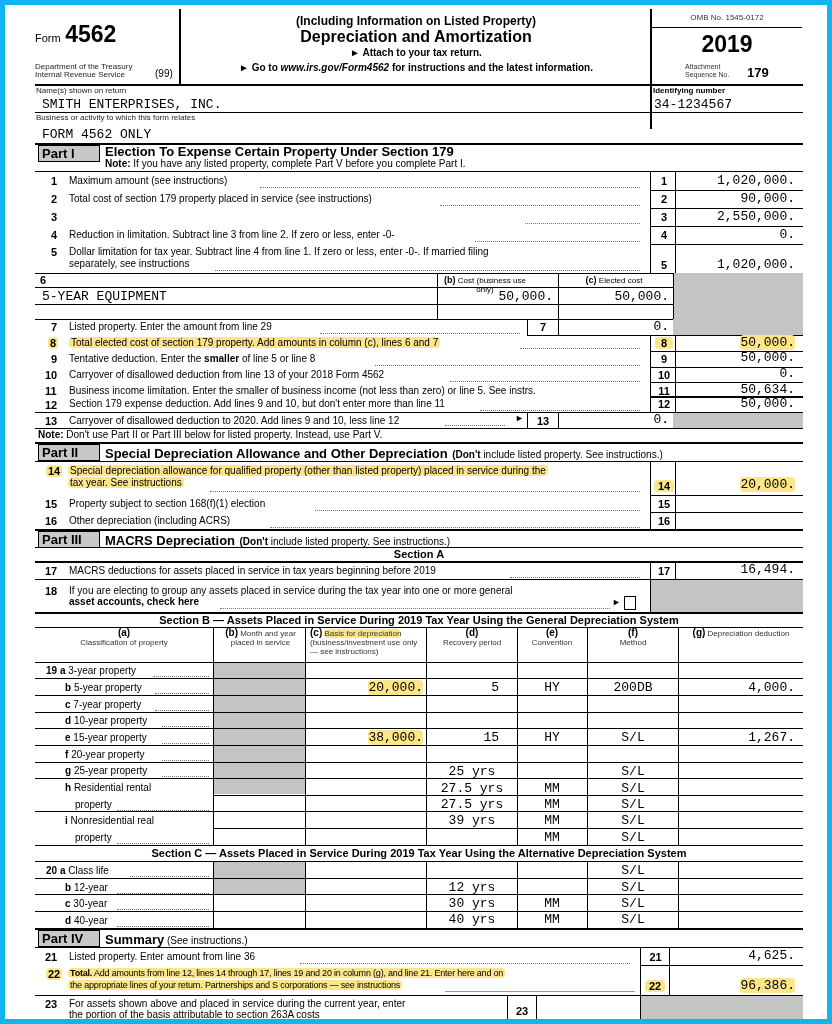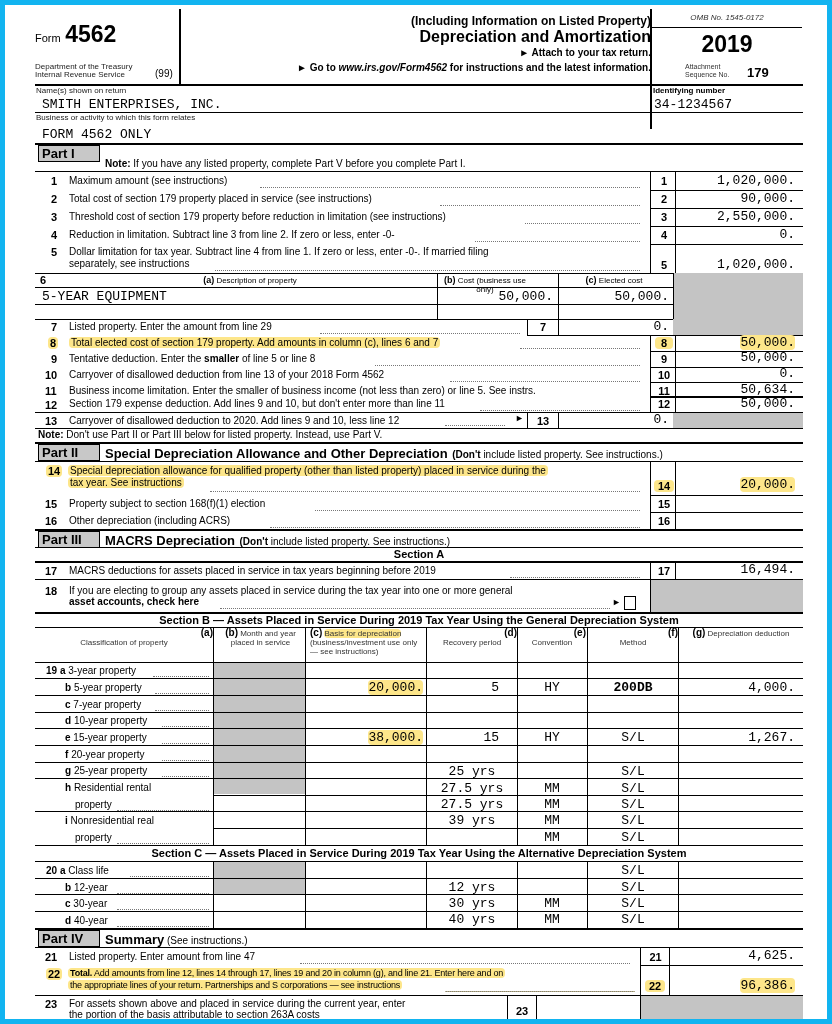--- a/index.html
+++ b/index.html
@@ -12,21 +12,21 @@
   .hline { position: absolute; height: 1px; background: #000; }
   .hline.thick { height: 2px; }
   .vline { position: absolute; width: 1px; background: #000; }
   .vline.thick { width: 2px; }
   .grey { position: absolute; background: #c4c4c4; }
   .t11 { font-size: 11px; }
   .t10 { font-size: 10px; }
   .t9 { font-size: 9px; }
   .t8 { font-size: 8px; }
   .t7 { font-size: 7px; }
-  .b { font-weight: bold; text-align: right; }
+  .b { font-weight: bold; }
   .dots { position: absolute; border-bottom: 1px dotted #777; height: 0; }
   .num { text-align: right; font-size: 13px; }
   .partbox { position: absolute; background: #c8c8c8; border: 1px solid #000; font-weight: bold; font-size: 13px; padding-left: 3px; line-height: 16px; }
   .ln { position: absolute; font-weight: bold; font-size: 11px; }
   .box-label { position: absolute; font-weight: bold; font-size: 11px; text-align: center; }
   .center { text-align: center; }
   .checkbox { position: absolute; width: 12px; height: 14px; border: 1px solid #000; background: #fff; }
 </style>
 </head>
 <body>
@@ -47,62 +47,62 @@
   <div class="abs center" style="left:176px;top:9px;width:470px;">
     <div class="b" style="font-size:12px;line-height:14px;">(Including Information on Listed Property)</div>
     <div class="b" style="font-size:16px;line-height:18px;">Depreciation and Amortization</div>
     <div class="b t10" style="line-height:14px;">► Attach to your tax return.</div>
     <div class="b t10" style="line-height:16px;">
       <span>► Go to </span><i>www.irs.gov/Form4562</i><span> for instructions and the latest information.</span>
     </div>
   </div>
 
   <div class="vline thick" style="left:645px;top:4px;height:120px;"></div>
-  <div class="abs t8 center" style="left:647px;top:8px;width:150px;color:#333;font-style:italic;">OMB No. 1545-0172</div>
+  <div class="abs t8 center" style="left:647px;top:8px;width:150px;color:#333;">OMB No. 1545-0172</div>
   <div class="hline" style="left:647px;top:22px;width:150px;"></div>
   <div class="abs b center" style="left:647px;top:26px;width:150px;font-size:23px;">2019</div>
   <div class="abs t7" style="left:680px;top:58px;line-height:8px;color:#333;">
     <div>Attachment</div>
     <div>Sequence No.</div>
   </div>
   <div class="abs b" style="left:742px;top:60px;font-size:13px;">179</div>
 
   <div class="hline thick" style="left:30px;top:79px;width:768px;"></div>
 
   <div class="abs t8" style="left:31px;top:81px;color:#222;">Name(s) shown on return</div>
   <div class="abs mono" style="left:37px;top:92px;font-size:13px;">SMITH ENTERPRISES, INC.</div>
   <div class="abs t8 b" style="left:648px;top:81px;">Identifying number</div>
   <div class="abs mono" style="left:649px;top:92px;font-size:13px;">34-1234567</div>
   <div class="hline" style="left:30px;top:107px;width:768px;"></div>
   <div class="abs t8" style="left:31px;top:108px;color:#222;">Business or activity to which this form relates</div>
   <div class="abs mono" style="left:37px;top:122px;font-size:13px;">FORM 4562 ONLY</div>
 
   <div class="hline thick" style="left:30px;top:138px;width:768px;"></div>
   <div class="partbox" style="left:33px;top:140px;width:62px;height:17px;">Part I</div>
+  <div class="abs b" style="left:100px;top:139px;font-size:13px;">Election To Expense Certain Property Under Section 179</div>
   <div class="abs t10" style="left:100px;top:153px;">
     <b>Note:</b><span> If you have any listed property, complete Part V before you complete Part I.</span>
   </div>
   <div class="hline" style="left:30px;top:166px;width:768px;"></div>
 
   <div class="ln" style="left:46px;top:170px;">1</div>
   <div class="abs t10" style="left:64px;top:170px;">Maximum amount (see instructions)</div>
   <div class="dots" style="left:255px;top:182px;width:380px;"></div>
   <div class="box-label" style="left:648px;top:170px;width:22px;">1</div>
   <div class="abs mono num" style="left:672px;top:168px;width:118px;">1,020,000.</div>
   <div class="hline" style="left:645px;top:185px;width:153px;"></div>
 
   <div class="ln" style="left:46px;top:188px;">2</div>
   <div class="abs t10" style="left:64px;top:188px;">Total cost of section 179 property placed in service (see instructions)</div>
   <div class="dots" style="left:435px;top:200px;width:200px;"></div>
   <div class="box-label" style="left:648px;top:188px;width:22px;">2</div>
   <div class="abs mono num" style="left:672px;top:186px;width:118px;">90,000.</div>
   <div class="hline" style="left:645px;top:203px;width:153px;"></div>
 
   <div class="ln" style="left:46px;top:206px;">3</div>
-  <div class="abs t10" style="left:64px;top:206px;">Threshold cost of section 179 property before reduction in limitation (see instructions)</div>
   <div class="dots" style="left:520px;top:218px;width:115px;"></div>
   <div class="box-label" style="left:648px;top:206px;width:22px;">3</div>
   <div class="abs mono num" style="left:672px;top:204px;width:118px;">2,550,000.</div>
   <div class="hline" style="left:645px;top:221px;width:153px;"></div>
 
   <div class="ln" style="left:46px;top:224px;">4</div>
   <div class="abs t10" style="left:64px;top:224px;">Reduction in limitation. Subtract line 3 from line 2. If zero or less, enter -0-</div>
   <div class="dots" style="left:470px;top:236px;width:165px;"></div>
   <div class="box-label" style="left:648px;top:224px;width:22px;">4</div>
   <div class="abs mono num" style="left:672px;top:222px;width:118px;">0.</div>
@@ -112,23 +112,20 @@
   <div class="abs t10" style="left:64px;top:241px;">Dollar limitation for tax year. Subtract line 4 from line 1. If zero or less, enter -0-. If married filing</div>
   <div class="abs t10" style="left:64px;top:253px;">separately, see instructions</div>
   <div class="dots" style="left:210px;top:265px;width:425px;"></div>
   <div class="box-label" style="left:648px;top:254px;width:22px;">5</div>
   <div class="abs mono num" style="left:672px;top:252px;width:118px;">1,020,000.</div>
   <div class="vline" style="left:645px;top:166px;height:102px;"></div>
   <div class="vline" style="left:670px;top:166px;height:102px;"></div>
   <div class="hline" style="left:30px;top:268px;width:768px;"></div>
 
   <div class="ln" style="left:35px;top:269px;">6</div>
-  <div class="abs t8 center" style="left:60px;top:270px;width:370px;">
-    <b class="t9">(a)</b> <span>Description of property</span>
-  </div>
   <div class="abs t8 center" style="left:432px;top:270px;width:96px;">
     <b class="t9">(b)</b> <span>Cost (business use only)</span>
   </div>
   <div class="abs t8 center" style="left:554px;top:270px;width:110px;">
     <b class="t9">(c)</b> <span>Elected cost</span>
   </div>
   <div class="grey" style="left:668px;top:268px;width:130px;height:46px;"></div>
   <div class="hline" style="left:30px;top:282px;width:638px;"></div>
   <div class="abs mono" style="left:37px;top:284px;font-size:13px;">5-YEAR  EQUIPMENT</div>
   <div class="abs mono num" style="left:432px;top:284px;width:116px;">50,000.</div>
@@ -309,21 +306,21 @@
   <div class="dots" style="left:157px;top:721px;width:47px;"></div>
   <div class="dots" style="left:157px;top:738px;width:47px;"></div>
   <div class="dots" style="left:157px;top:755px;width:47px;"></div>
   <div class="dots" style="left:157px;top:771px;width:47px;"></div>
   <div class="dots" style="left:112px;top:805px;width:92px;"></div>
   <div class="dots" style="left:112px;top:838px;width:92px;"></div>
 
   <div class="abs mono num" style="left:302px;top:675px;width:116px;"><span class="hl">20,000.</span></div>
   <div class="abs mono num" style="left:422px;top:675px;width:72px;">5</div>
   <div class="abs mono center" style="left:513px;top:675px;width:68px;font-size:13px;">HY</div>
-  <div class="abs mono center" style="left:583px;top:675px;width:90px;font-size:13px;font-weight:bold;">200DB</div>
+  <div class="abs mono center" style="left:583px;top:675px;width:90px;font-size:13px;">200DB</div>
   <div class="abs mono num" style="left:674px;top:675px;width:116px;">4,000.</div>
 
   <div class="abs mono num" style="left:302px;top:725px;width:116px;"><span class="hl">38,000.</span></div>
   <div class="abs mono num" style="left:422px;top:725px;width:72px;">15</div>
   <div class="abs mono center" style="left:513px;top:725px;width:68px;font-size:13px;">HY</div>
   <div class="abs mono center" style="left:583px;top:725px;width:90px;font-size:13px;">S/L</div>
   <div class="abs mono num" style="left:674px;top:725px;width:116px;">1,267.</div>
 
   <div class="abs mono center" style="left:422px;top:759px;width:90px;font-size:13px;">25 yrs</div>
   <div class="abs mono center" style="left:583px;top:759px;width:90px;font-size:13px;">S/L</div>
@@ -396,21 +393,21 @@
   <div class="vline" style="left:673px;top:856px;height:67px;"></div>
 
   <div class="hline thick" style="left:30px;top:923px;width:768px;"></div>
   <div class="partbox" style="left:33px;top:925px;width:62px;height:17px;">Part IV</div>
   <div class="abs" style="left:100px;top:925px;white-space:nowrap;">
     <b style="font-size:13px;">Summary</b><span class="t10"> (See instructions.)</span>
   </div>
   <div class="hline" style="left:30px;top:942px;width:768px;"></div>
 
   <div class="ln" style="left:40px;top:946px;">21</div>
-  <div class="abs t10" style="left:64px;top:946px;">Listed property. Enter amount from line 47</div>
+  <div class="abs t10" style="left:64px;top:946px;">Listed property. Enter amount from line 36</div>
   <div class="dots" style="left:295px;top:958px;width:330px;"></div>
   <div class="box-label" style="left:638px;top:946px;width:25px;">21</div>
   <div class="abs mono num" style="left:668px;top:943px;width:122px;">4,625.</div>
   <div class="hline" style="left:635px;top:960px;width:163px;"></div>
 
   <div class="ln hl" style="left:41px;top:963px;padding:0 2px;">22</div>
   <div class="abs t9 hl" style="left:63px;top:963px;padding:0 2px;white-space:nowrap;letter-spacing:-0.2px;"><b>Total.</b><span> Add amounts from line 12, lines 14 through 17, lines 19 and 20 in column (g), and line 21. Enter here and on</span></div>
   <div class="abs t9 hl" style="left:63px;top:975px;padding:0 2px;white-space:nowrap;letter-spacing:-0.2px;">the appropriate lines of your return. Partnerships and S corporations — see instructions</div>
   <div class="dots hl" style="left:440px;top:986px;width:190px;"></div>
   <div class="box-label hl" style="left:640px;top:975px;width:20px;">22</div>

